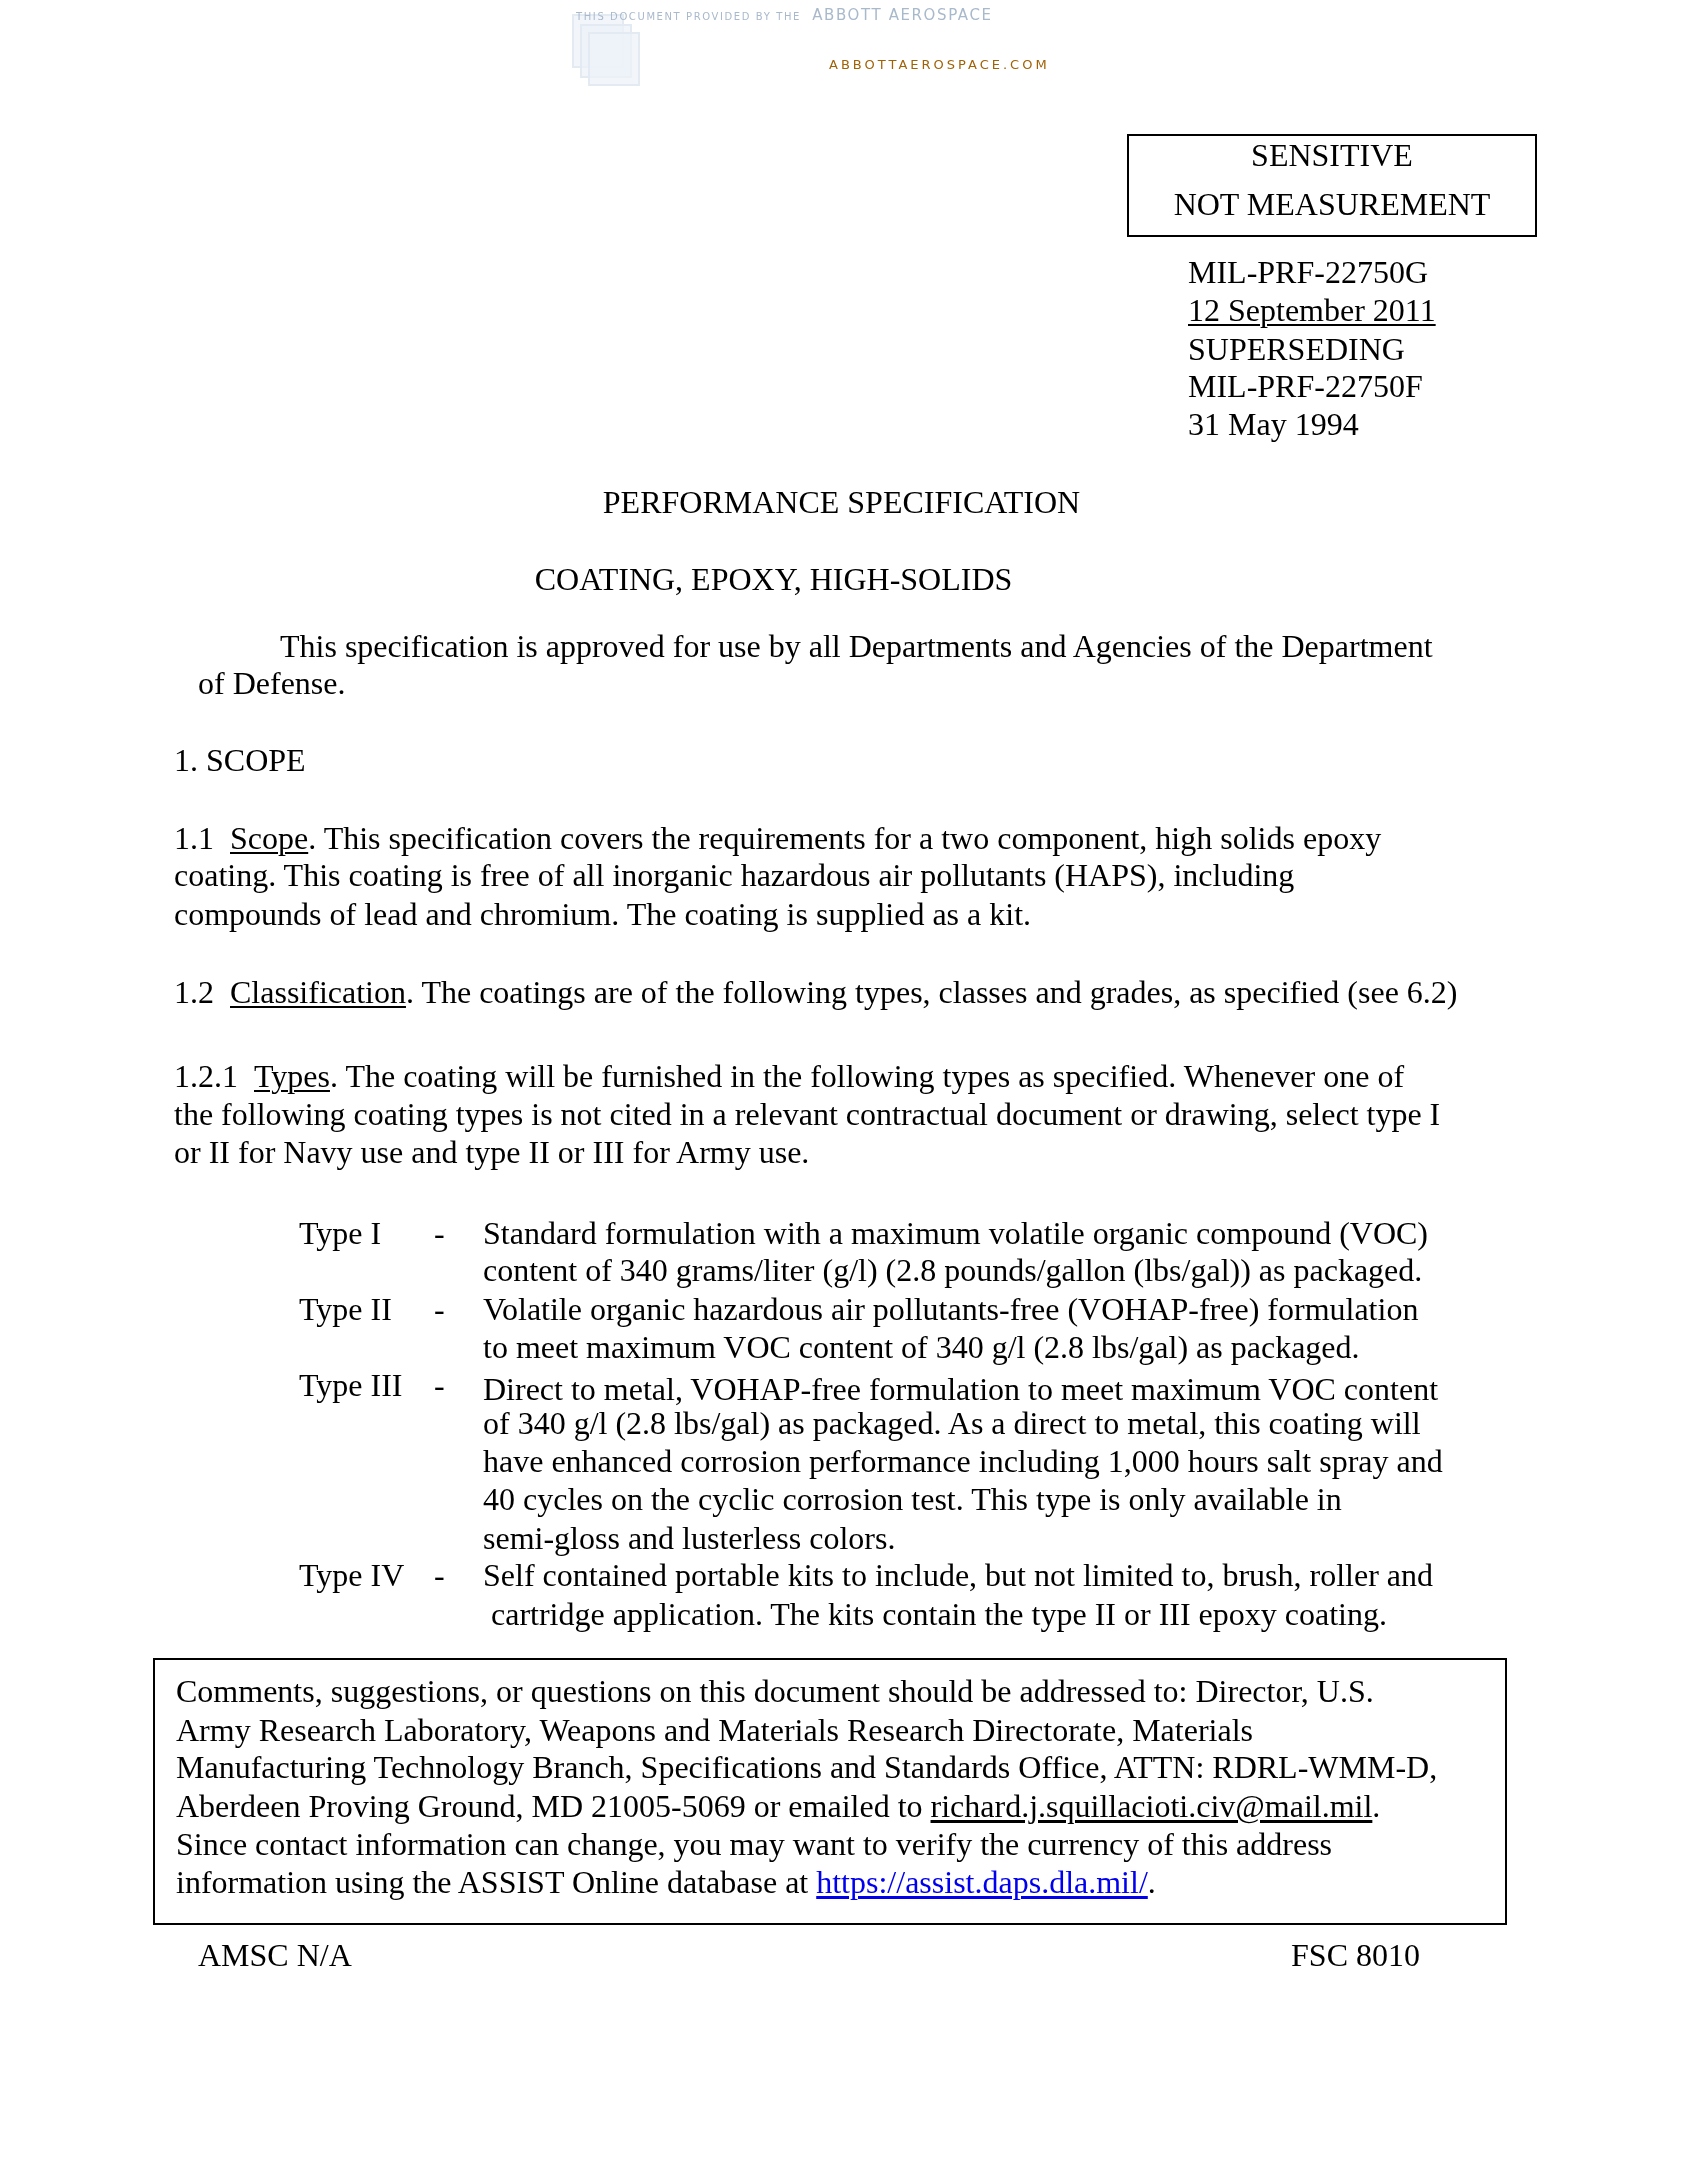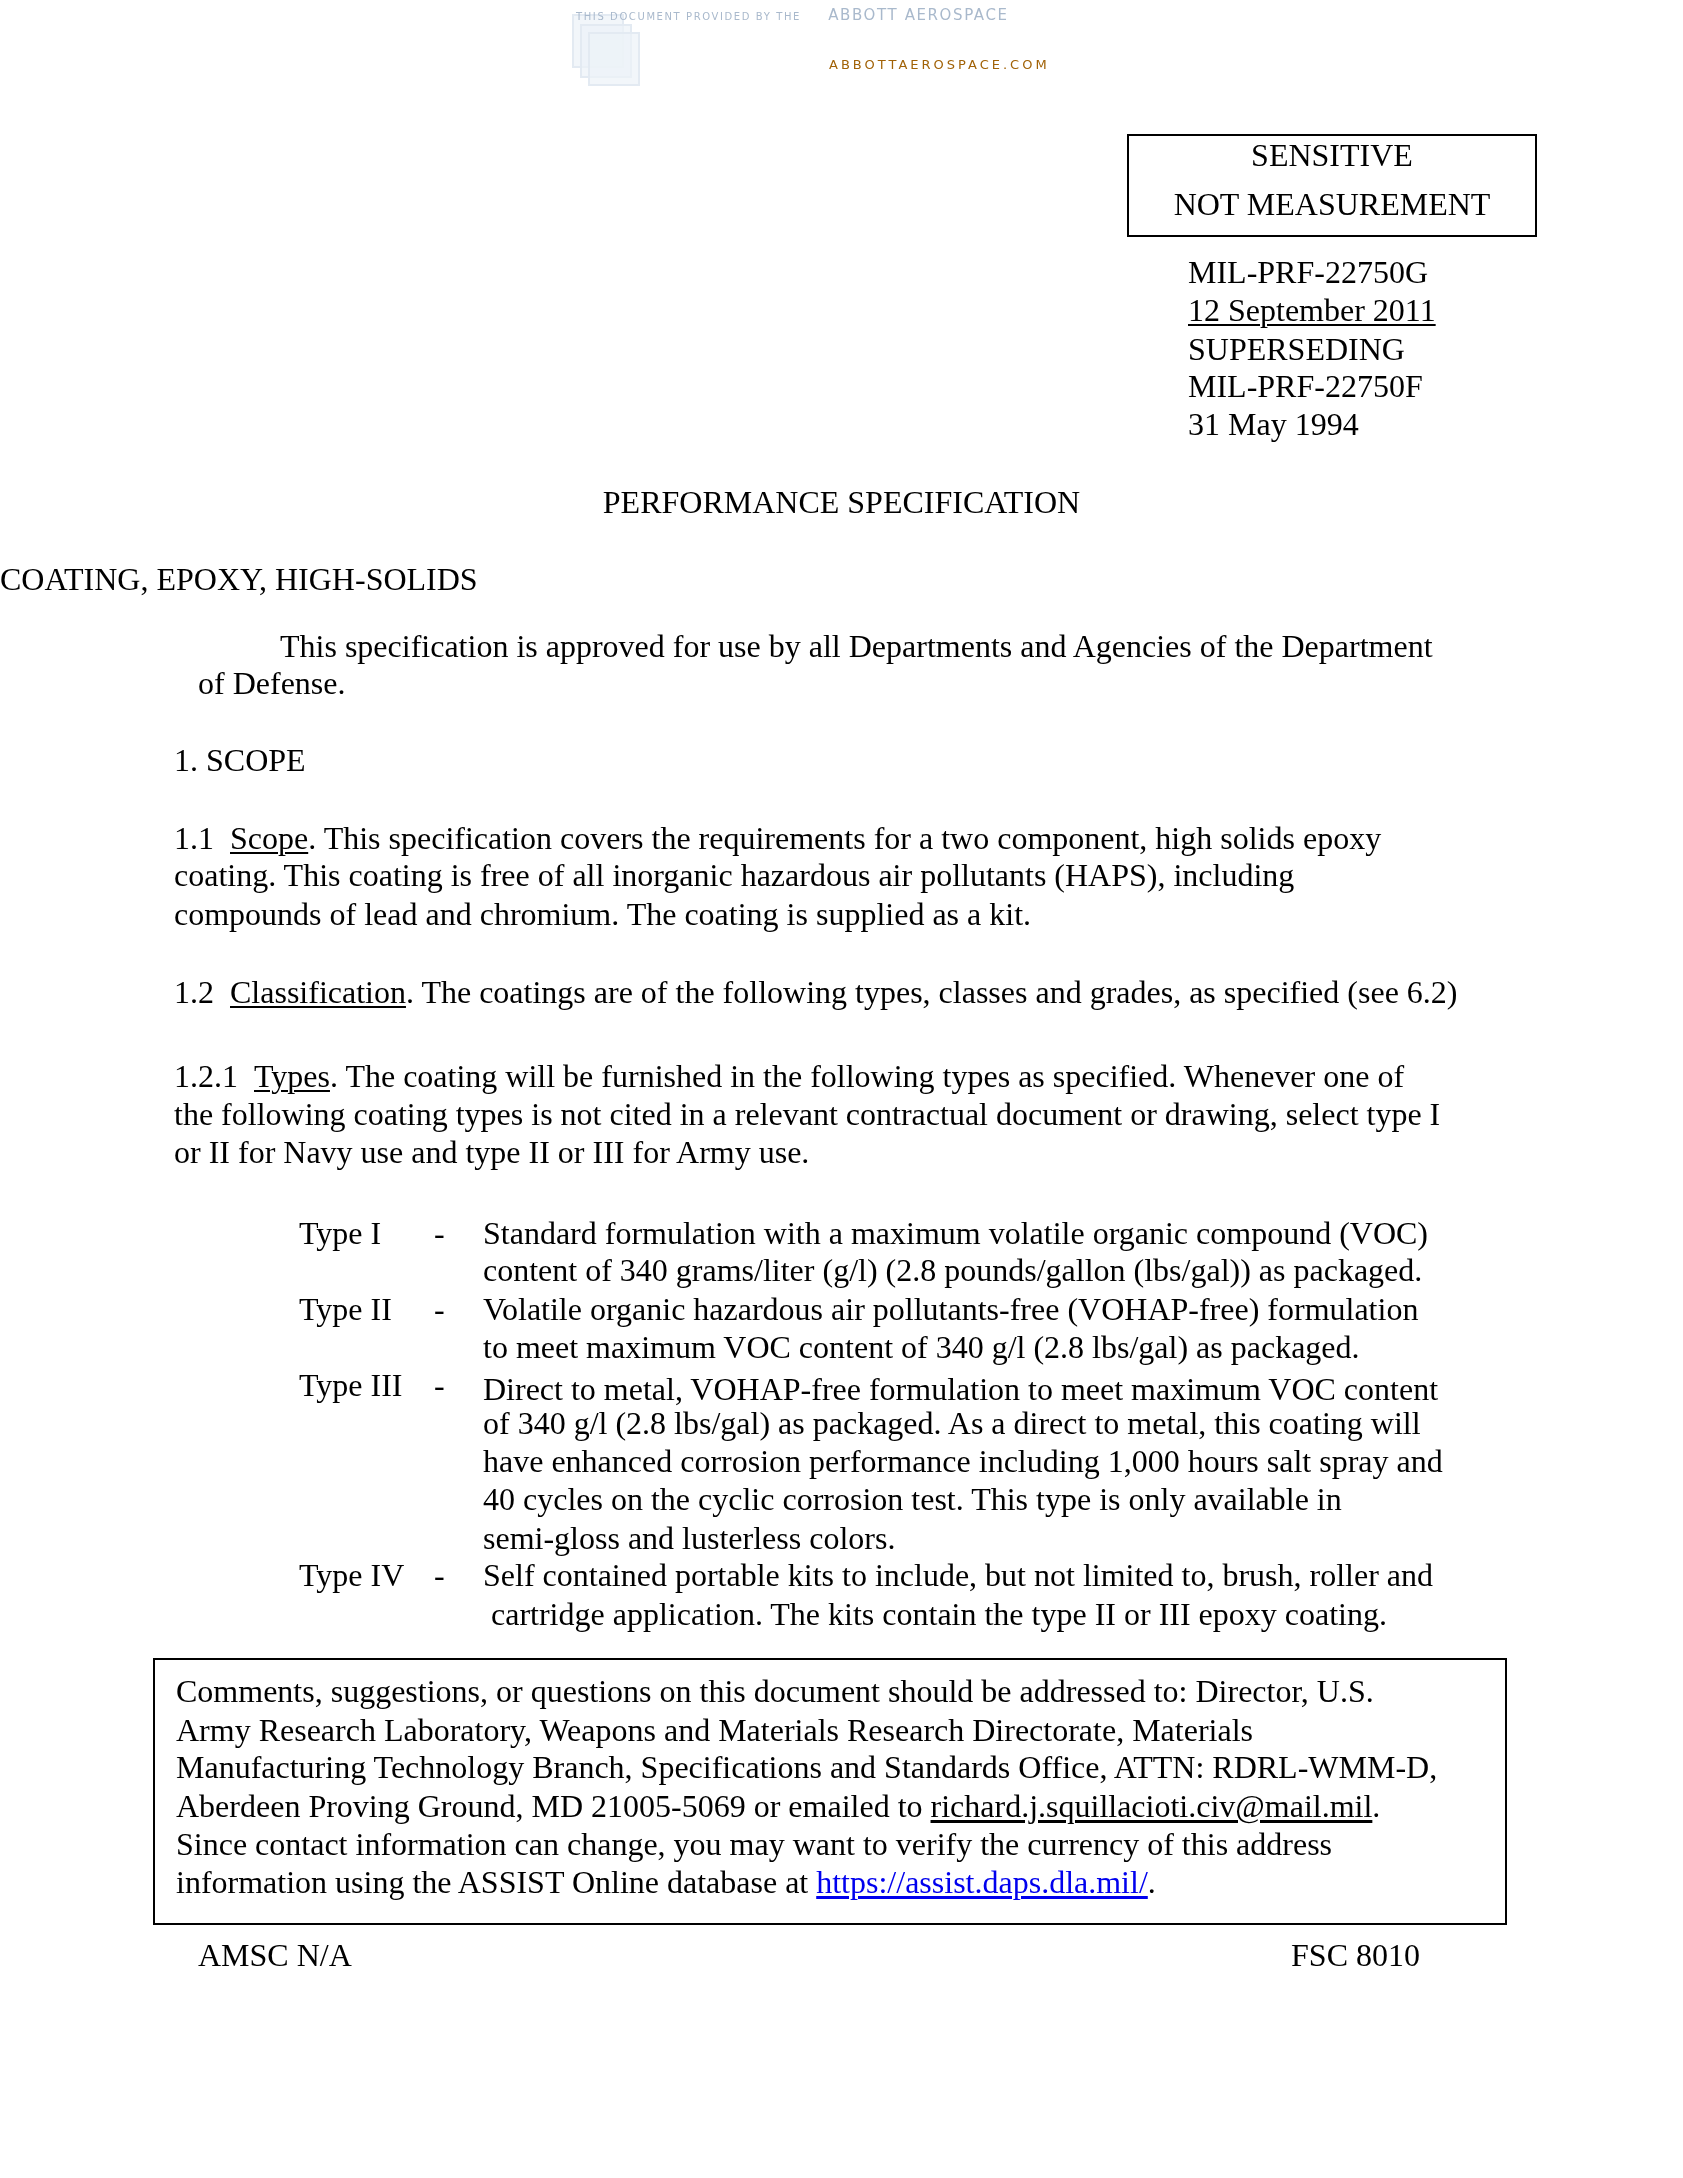--- a/index.html
+++ b/index.html
@@ -35,38 +35,38 @@
 <body>
 
 <div id="logo">
   <div class="pages">
     <div class="pg" style="left:0;top:0;width:48px;height:50px;"></div>
     <div class="pg" style="left:8px;top:10px;width:48px;height:50px;"></div>
     <div class="pg" style="left:16px;top:18px;width:48px;height:50px;"></div>
   </div>
   <div class="l1">
     <span style="text-transform:uppercase;font-size:10px;">This Document Provided by the</span>
-    <span class="big" style="text-transform:uppercase;margin-left:22px;">Abbott Aerospace</span>
+    <span class="big" style="text-transform:uppercase;margin-left:6px;">Abbott Aerospace</span>
   </div>
   <div class="l3">ABBOTTAEROSPACE.COM</div>
 </div>
 
 <div id="nms-box">
   <span>SENSITIVE</span>
   <span style="margin-top:11px;">NOT MEASUREMENT</span>
 </div>
 
 <div class="abs txt" style="left:1188px;top:253px;">MIL-PRF-22750G</div>
 <div class="abs txt u" style="left:1188px;top:291px;">12 September 2011</div>
 <div class="abs txt" style="left:1188px;top:330px;">SUPERSEDING</div>
 <div class="abs txt" style="left:1188px;top:367px;">MIL-PRF-22750F</div>
 <div class="abs txt" style="left:1188px;top:405px;">31 May 1994</div>
 
 <div class="abs txt" style="left:0;width:1683px;text-align:center;top:483px;">PERFORMANCE SPECIFICATION</div>
-<div class="abs txt" style="left:0;width:1547px;top:560px;">COATING, EPOXY, HIGH-SOLIDS</div>
+<div class="abs txt" style="left:0;width:1547px;text-align:center;top:560px;">COATING, EPOXY, HIGH-SOLIDS</div>
 
 <div class="abs txt" style="left:280px;top:627px;">This specification is approved for use by all Departments and Agencies of the Department</div>
 <div class="abs txt" style="left:198px;top:664px;">of Defense.</div>
 
 <div class="abs txt" style="left:174px;top:741px;">1.  SCOPE</div>
 
 <div class="abs txt" style="left:174px;top:819px;">
   <span>1.1</span>&nbsp;&nbsp;<span class="u">Scope</span><span>. This specification covers the requirements for a two component, high solids epoxy</span>
 </div>
 <div class="abs txt" style="left:174px;top:856px;">coating. This coating is free of all inorganic hazardous air pollutants (HAPS), including</div>

